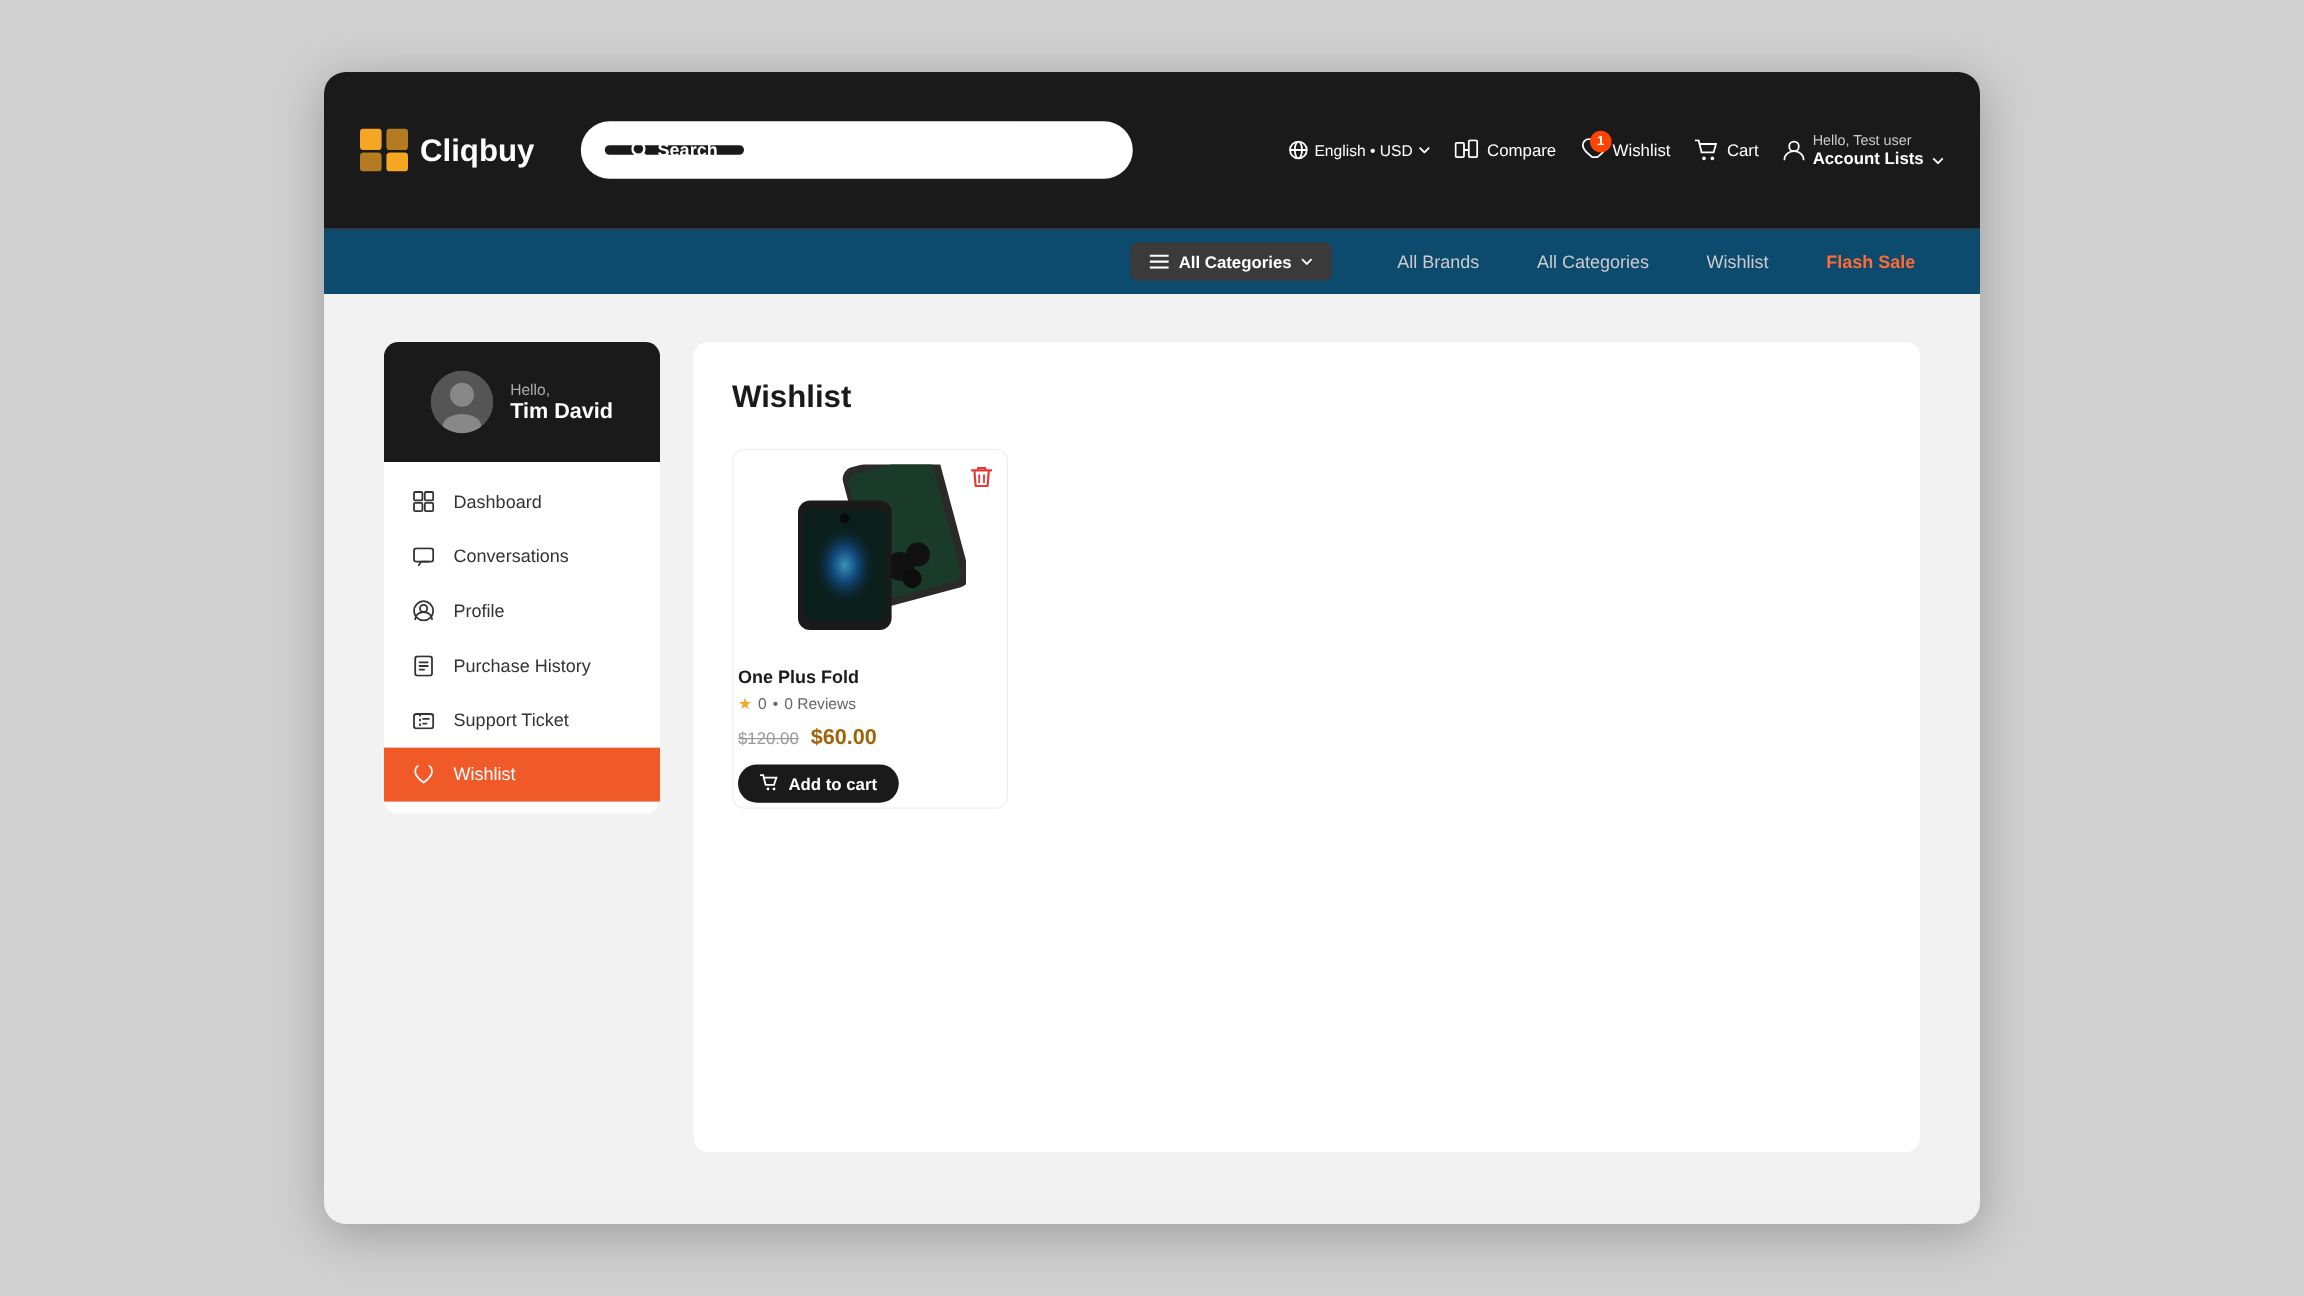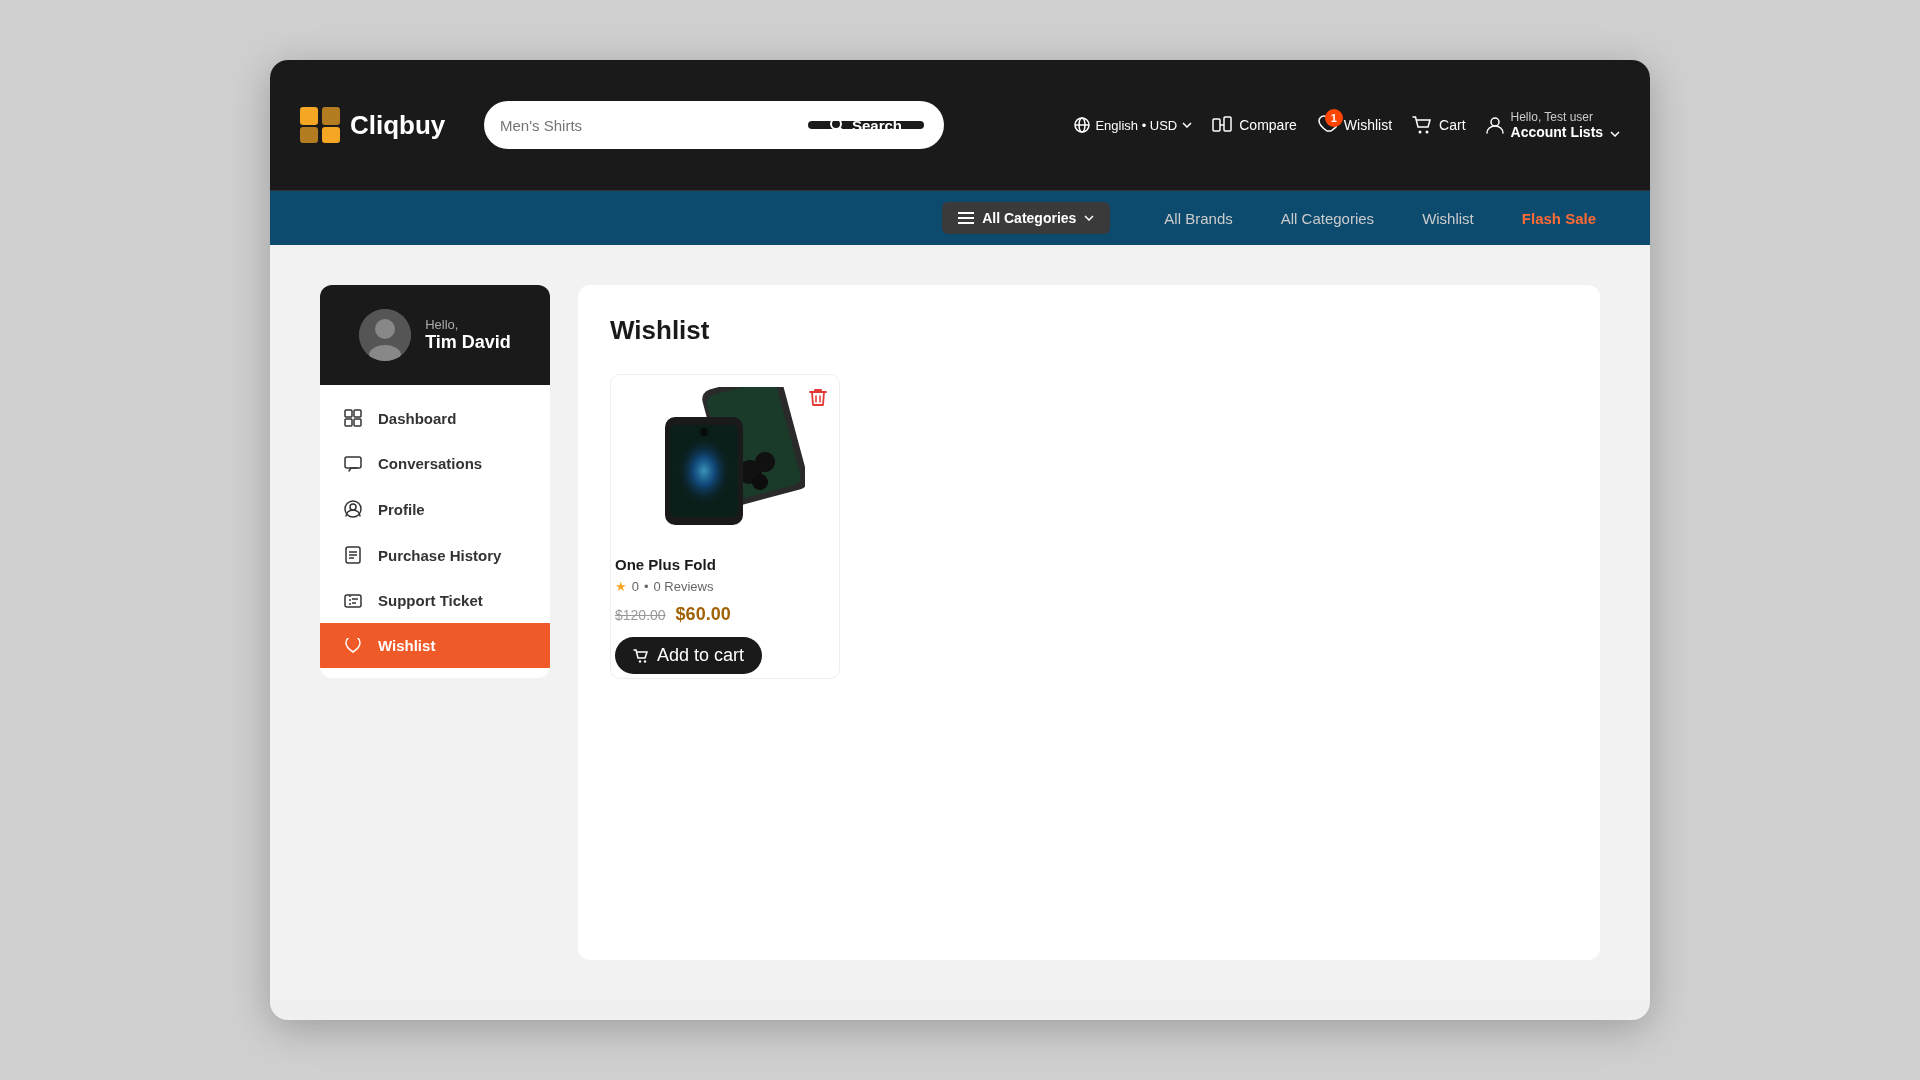--- a/index.html
+++ b/index.html
@@ -199,21 +199,21 @@
     .profile-name { color: white; font-size: 18px; font-weight: 700; }
     .sidebar-menu { padding: 10px 0; }
     .sidebar-item {
       display: flex;
       align-items: center;
       gap: 14px;
       padding: 14px 22px;
       cursor: pointer;
       color: #333;
       font-size: 15px;
-      font-weight: 700;
+      font-weight: 400;
     }
     .sidebar-item.active {
       background: #f05a28;
       color: white;
     }
     .sidebar-item .item-icon {
       font-size: 18px;
       width: 22px;
       display: flex;
       align-items: center;
@@ -289,25 +289,25 @@
       color: #a16207;
       font-size: 18px;
       font-weight: 700;
     }
     .add-to-cart-btn {
       background: #1a1a1a;
       color: white;
       border: none;
       border-radius: 20px;
       padding: 8px 18px;
-      font-size: 18px;
-      font-weight: 400;
-      cursor: pointer;
-      display: flex;
-      align-items: center;
+      font-size: 14px;
+      font-weight: 700;
+      cursor: pointer;
+      display: flex;
+      align-items: flex-start;
       gap: 8px;
     }
     .language-selector {
       display: flex;
       align-items: center;
       gap: 5px;
       color: white;
       font-size: 13px;
       cursor: pointer;
     }
@@ -323,21 +323,20 @@
       <svg class="logo-icon" viewBox="0 0 40 36">
         <rect x="0" y="0" width="18" height="18" rx="3" fill="#f5a623"></rect>
         <rect x="22" y="0" width="18" height="18" rx="3" fill="#f5a623" opacity="0.7"></rect>
         <rect x="0" y="20" width="18" height="16" rx="3" fill="#f5a623" opacity="0.7"></rect>
         <rect x="22" y="20" width="18" height="16" rx="3" fill="#f5a623"></rect>
       </svg>
       <span class="logo-text">Cliqbuy</span>
     </div>
 
     <div class="search-bar">
-      <input class="search-input" type="text" placeholder="Men's Shirts" style="">
       <button class="search-btn">
         <svg width="14" height="14" viewBox="0 0 14 14" fill="none">
           <circle cx="6" cy="6" r="5" stroke="white" stroke-width="2"></circle>
           <line x1="10" y1="10" x2="13" y2="13" stroke="white" stroke-width="2" stroke-linecap="round"></line>
         </svg>
         <span>Search</span>
       </button>
     </div>
 
     <div class="header-actions">

